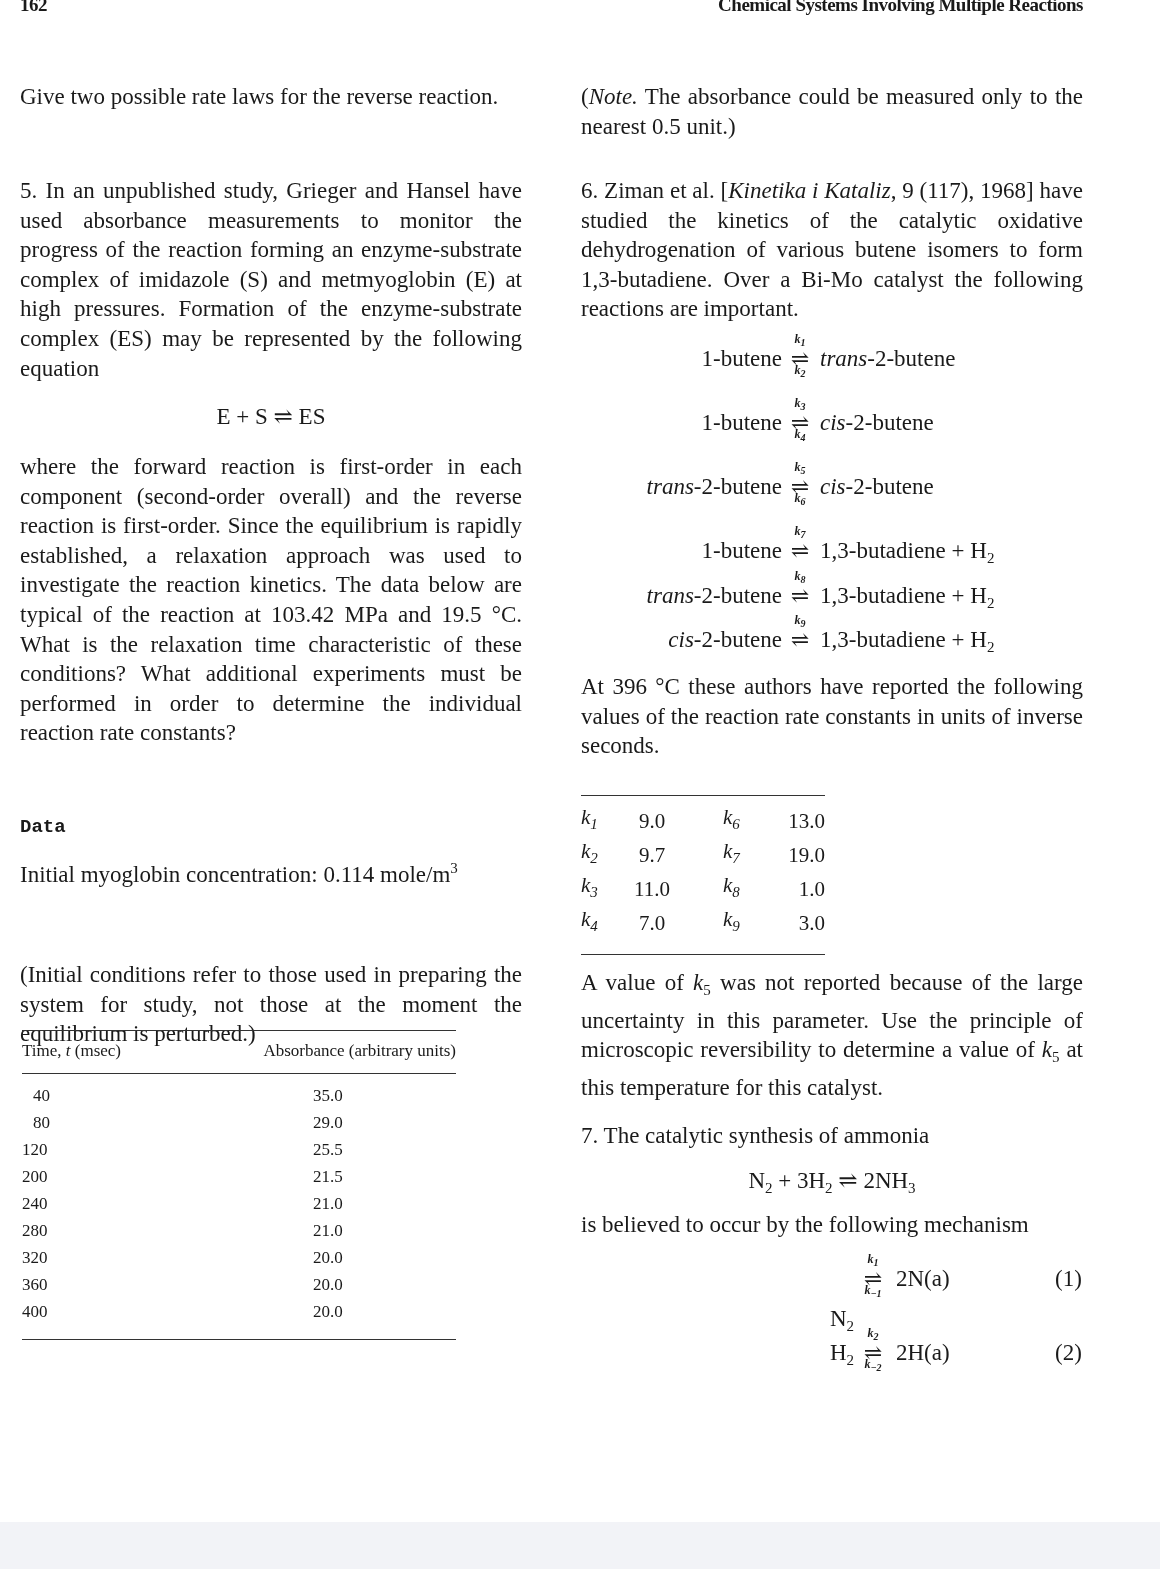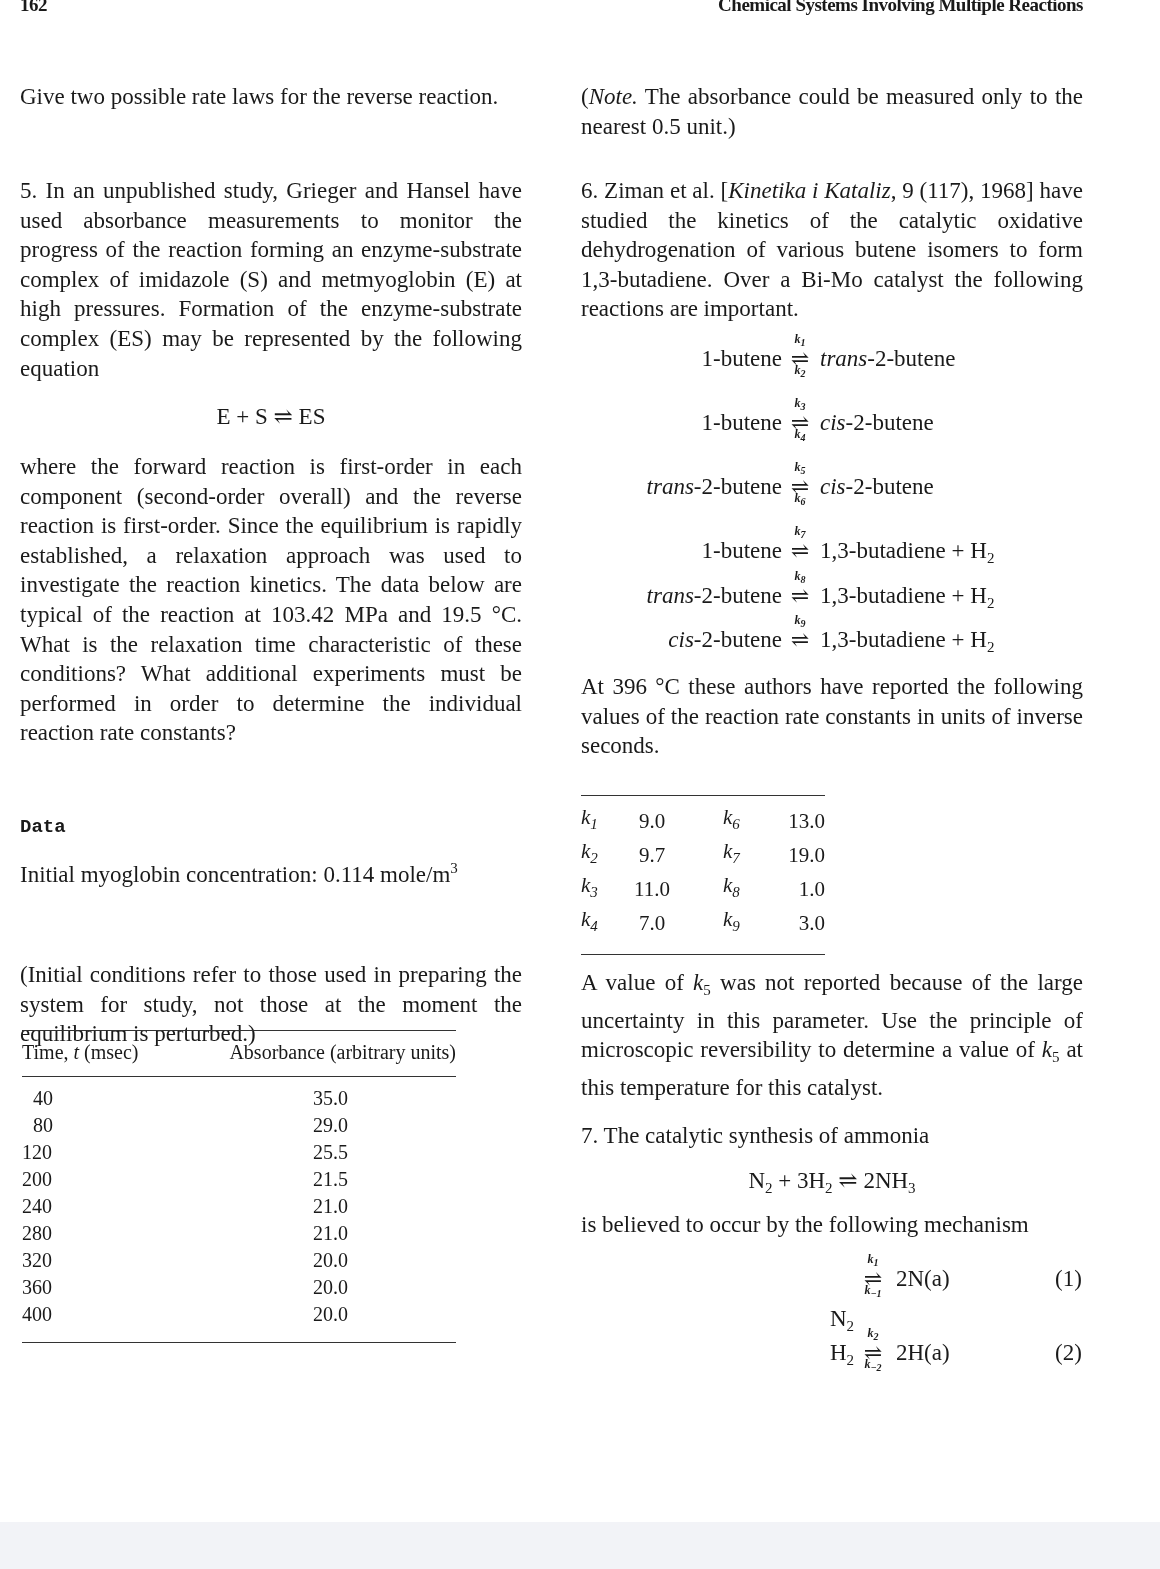--- a/index.html
+++ b/index.html
@@ -15,21 +15,21 @@
   .col-left { left: 20px; width: 502px; }
   .col-right { left: 581px; width: 502px; }
   .just { text-align: justify; }
   .para { position: absolute; width: 100%; }
   .it { font-style: italic; }
   .sub { font-size: 15px; vertical-align: -5px; }
   .sup { font-size: 15px; vertical-align: 9px; }
   .center-eq { position: absolute; width: 100%; text-align: center; }
   .data-heading { font-family: Liberation Mono, monospace; font-weight: bold; font-size: 19px; }
   table { border-collapse: collapse; }
-  .abs-table { position: absolute; left: 22px; top: 1030px; width: 434px; font-size: 20px; }
+  .abs-table { position: absolute; left: 22px; top: 1030px; width: 434px; font-size: 17px; }
   .abs-table .rule { border-top: 1.5px solid #333; height: 0; }
   .abs-table th { font-weight: normal; text-align: left; padding: 10px 0 12px 0; }
   .abs-table td { line-height: 27px; padding: 0; }
   .abs-table td.t { width: 140px; text-align: left; }
   .abs-table td.a { padding-left: 140px; }
   .k-table { position: absolute; left: 581px; top: 795px; width: 244px; font-size: 21px; border-top: 1.5px solid #333; border-bottom: 1.5px solid #333; }
   .k-table td { line-height: 27px; padding: 0; }
   .k-table .kname { font-style: italic; width: 40px; }
   .k-table .kval { text-align: center; width: 62px; padding-right: 40px; }
   .k-table .kval2 { text-align: right; width: 62px; }

